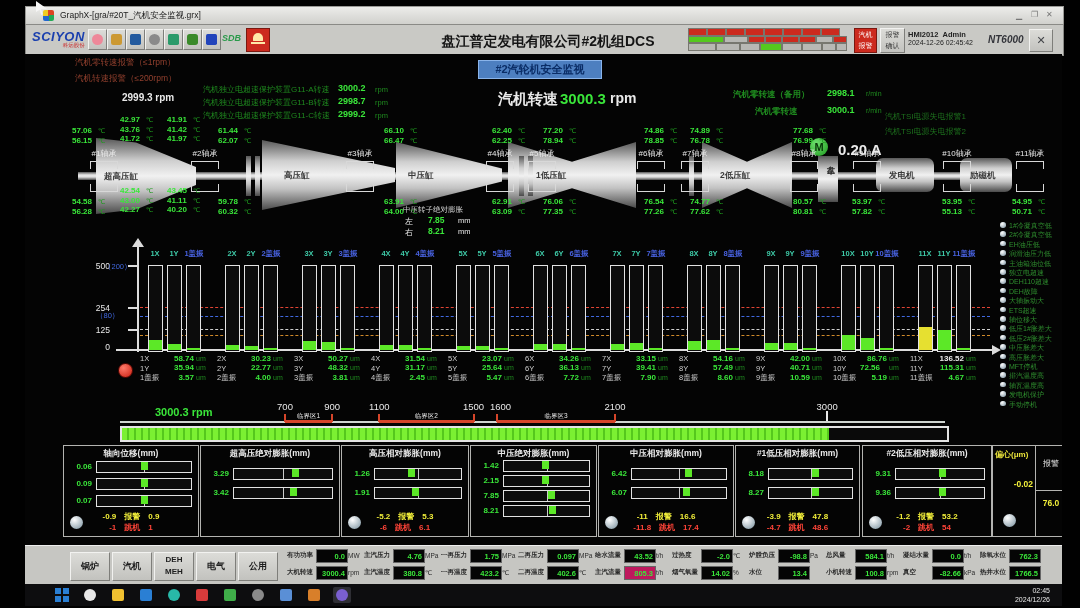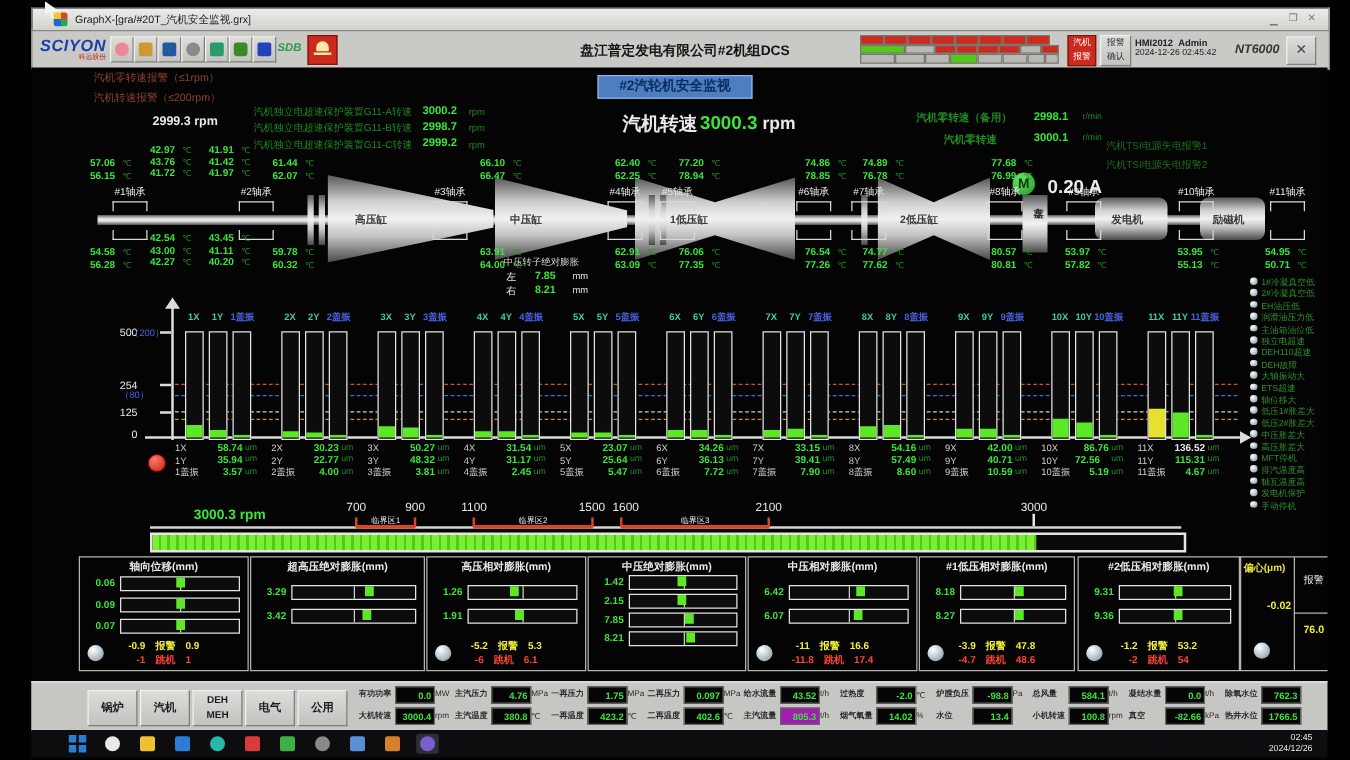--- a/index.html
+++ b/index.html
@@ -70,21 +70,21 @@
         </div>
         <div class="abs btn3d" style="left: 176px; top: 4px; width: 17px; height: 19px;">
           <div class="abs" style="left: 3px; top: 4px; width: 11px; height: 11px; background: rgb(34, 68, 187); border-radius: 15%;"></div>
         </div>
         <div class="abs" style="left: 196px; top: 8px; width: 22px; height: 14px; font-size: 9px; font-style: italic; font-weight: bold; color: rgb(42, 154, 74);">SDB</div>
         <div class="abs" style="left: 220px; top: 3px; width: 22px; height: 22px; background: rgb(204, 42, 30); border: 1px solid rgb(122, 24, 16);">
           <div class="abs" style="left: 6px; top: 4px; width: 10px; height: 8px; background: rgb(255, 233, 168); border-radius: 6px 6px 1px 1px;"></div>
           <div class="abs" style="left: 4px; top: 13px; width: 14px; height: 2px; background: rgb(255, 233, 168);"></div>
         </div>
       </div>
-    <div class="abs" style="left:372px;top:8px;width:300px;text-align:center;font-size:11px;font-weight:bold;color:#151515;">盘江普定发电有限公司#2机组DCS</div>
+    <div class="abs" style="left:372px;top:8px;width:300px;text-align:center;font-size:14px;font-weight:bold;color:#151515;">盘江普定发电有限公司#2机组DCS</div>
     <div id="alarm-grid"></div>
     <div class="abs" style="left:828px;top:3px;width:21px;height:23px;background:#cc2a1e;border:1px solid #7a1810;text-align:center;">
       <div style="font-size:7px;color:#fff;line-height:11px;">汽机</div>
       <div style="font-size:7px;color:#fff;line-height:11px;">报警</div>
     </div>
     <div class="abs btn3d" style="left:854px;top:3px;width:23px;height:23px;text-align:center;">
       <div style="font-size:7px;color:#333;line-height:11px;">报警</div>
       <div style="font-size:7px;color:#333;line-height:11px;">确认</div>
     </div>
     <div class="abs" style="left:882px;top:5px;width:80px;">
@@ -144,20 +144,23 @@
       </div>
       <div class="abs gl" style="left: 708px; top: 35px; font-size: 8.5px; font-weight: bold;">汽机零转速（备用）</div>
       <div class="abs gv" style="left: 802px; top: 34px; font-size: 9px;">2998.1</div>
       <div class="abs gl" style="left: 841px; top: 35.5px; font-size: 7px;">r/min</div>
       <div class="abs gl" style="left: 730px; top: 52px; font-size: 8.5px; font-weight: bold;">汽机零转速</div>
       <div class="abs gv" style="left: 802px; top: 51px; font-size: 9px;">3000.1</div>
       <div class="abs gl" style="left: 841px; top: 52.5px; font-size: 7px;">r/min</div>
       <div class="abs" style="left: 860px; top: 57px; font-size: 8px; color: rgb(29, 111, 29);">汽机TSI电源失电报警1</div>
       <div class="abs" style="left: 860px; top: 72px; font-size: 8px; color: rgb(29, 111, 29);">汽机TSI电源失电报警2</div>
       <div class="abs silver" style="left: 53px; top: 118px; width: 930px; height: 8px;"></div>
+      <div class="abs silver" style="left: 71px; top: 84px; width: 100px; height: 76px; clip-path: polygon(0px 0px, 40% 6%, 100% 38%, 100% 62%, 40% 94%, 0px 100%);">
+        <div class="abs" style="left: 8px; top: 33px; font-size: 8.5px; font-weight: bold; color: rgb(58, 58, 58);">超高压缸</div>
+      </div>
       <div class="abs silver" style="left: 371px; top: 88px; width: 106px; height: 66px; clip-path: polygon(0px 0px, 100% 40%, 100% 60%, 0px 100%);">
         <div class="abs" style="left: 12px; top: 28px; font-size: 8.5px; font-weight: bold; color: rgb(58, 58, 58);">中压缸</div>
       </div>
       <div class="abs silver" style="left: 237px; top: 86px; width: 133px; height: 70px; clip-path: polygon(0px 0px, 100% 40%, 100% 60%, 0px 100%);">
         <div class="abs" style="left: 22px; top: 30px; font-size: 8.5px; font-weight: bold; color: rgb(58, 58, 58);">高压缸</div>
       </div>
       <div class="abs silver" style="left: 483px; top: 88px; width: 128px; height: 66px; clip-path: polygon(0px 0px, 50% 30%, 100% 0px, 100% 100%, 50% 70%, 0px 100%);">
         <div class="abs" style="left: 28px; top: 28px; font-size: 8.5px; font-weight: bold; color: rgb(58, 58, 58);">1低压缸</div>
       </div>
       <div class="abs silver" style="left: 677px; top: 88px; width: 90px; height: 66px; clip-path: polygon(0px 0px, 50% 30%, 100% 0px, 100% 100%, 50% 70%, 0px 100%);">
@@ -921,21 +924,21 @@
       <div class="abs" style="left: 522px; top: 20px; width: 30px; height: 12px; background: rgb(5, 5, 5); border: 1px solid rgb(102, 102, 102);">
         <div class="abs gv" style="left: 0px; top: 1.5px; width: 28px; height: 9px; font-size: 7.5px; text-align: right;">402.6</div>
       </div>
       <div class="abs" style="left: 554px; top: 22.5px; width: 16px; height: 9px; font-size: 6.5px; color: rgb(42, 42, 42);">℃</div>
       <div class="abs" style="left: 570px; top: 5px; width: 28px; height: 10px; font-size: 6.5px; font-weight: bold; color: rgb(42, 42, 42);">给水流量</div>
       <div class="abs" style="left: 599px; top: 3px; width: 30px; height: 12px; background: rgb(5, 5, 5); border: 1px solid rgb(102, 102, 102);">
         <div class="abs gv" style="left: 0px; top: 1.5px; width: 28px; height: 9px; font-size: 7.5px; text-align: right;">43.52</div>
       </div>
       <div class="abs" style="left: 631px; top: 5.5px; width: 16px; height: 9px; font-size: 6.5px; color: rgb(42, 42, 42);">t/h</div>
       <div class="abs" style="left: 570px; top: 22px; width: 28px; height: 10px; font-size: 6.5px; font-weight: bold; color: rgb(42, 42, 42);">主汽流量</div>
-      <div class="abs" style="left: 599px; top: 20px; width: 30px; height: 12px; background: #a21caf; border: 1px solid rgb(102, 102, 102);">
+      <div class="abs" style="left: 599px; top: 20px; width: 30px; height: 12px; background: #be185d; border: 1px solid rgb(102, 102, 102);">
         <div class="abs gv" style="left: 0px; top: 1.5px; width: 28px; height: 9px; font-size: 7.5px; text-align: right;">805.3</div>
       </div>
       <div class="abs" style="left: 631px; top: 22.5px; width: 16px; height: 9px; font-size: 6.5px; color: rgb(42, 42, 42);">t/h</div>
       <div class="abs" style="left: 647px; top: 5px; width: 28px; height: 10px; font-size: 6.5px; font-weight: bold; color: rgb(42, 42, 42);">过热度</div>
       <div class="abs" style="left: 676px; top: 3px; width: 30px; height: 12px; background: rgb(5, 5, 5); border: 1px solid rgb(102, 102, 102);">
         <div class="abs gv" style="left: 0px; top: 1.5px; width: 28px; height: 9px; font-size: 7.5px; text-align: right;">-2.0</div>
       </div>
       <div class="abs" style="left: 708px; top: 5.5px; width: 16px; height: 9px; font-size: 6.5px; color: rgb(42, 42, 42);">℃</div>
       <div class="abs" style="left: 647px; top: 22px; width: 28px; height: 10px; font-size: 6.5px; font-weight: bold; color: rgb(42, 42, 42);">烟气氧量</div>
       <div class="abs" style="left: 676px; top: 20px; width: 30px; height: 12px; background: rgb(5, 5, 5); border: 1px solid rgb(102, 102, 102);">

